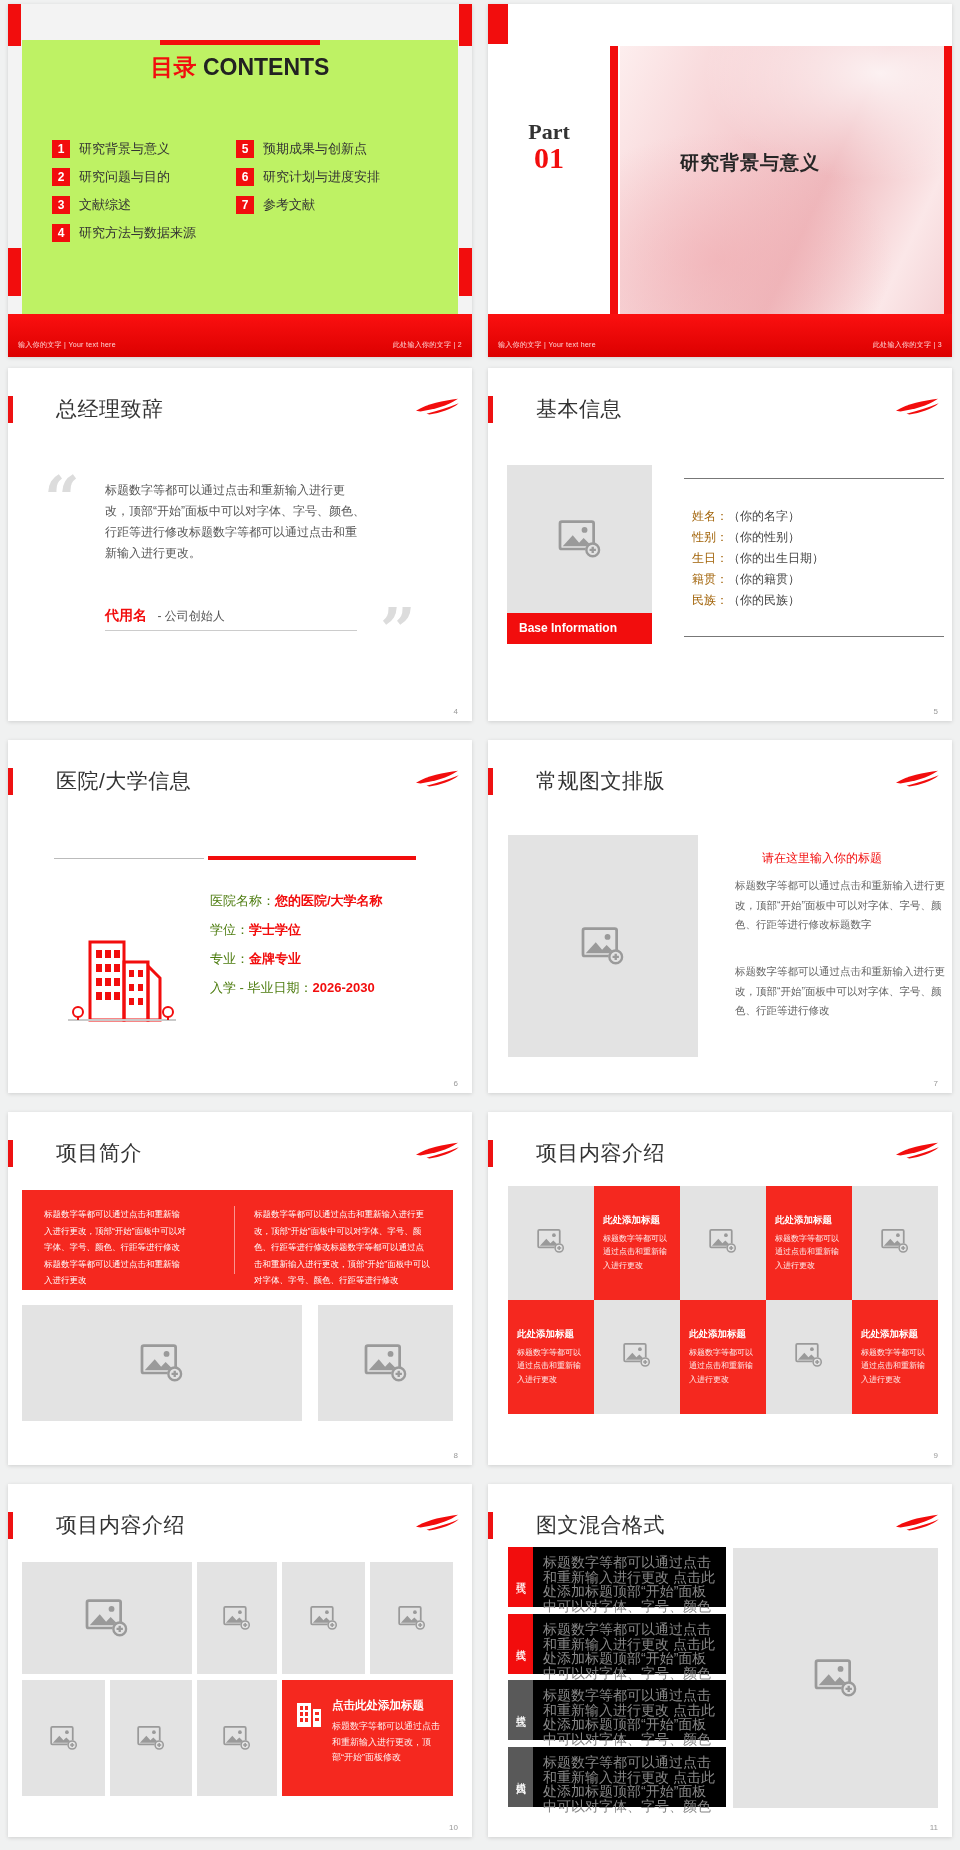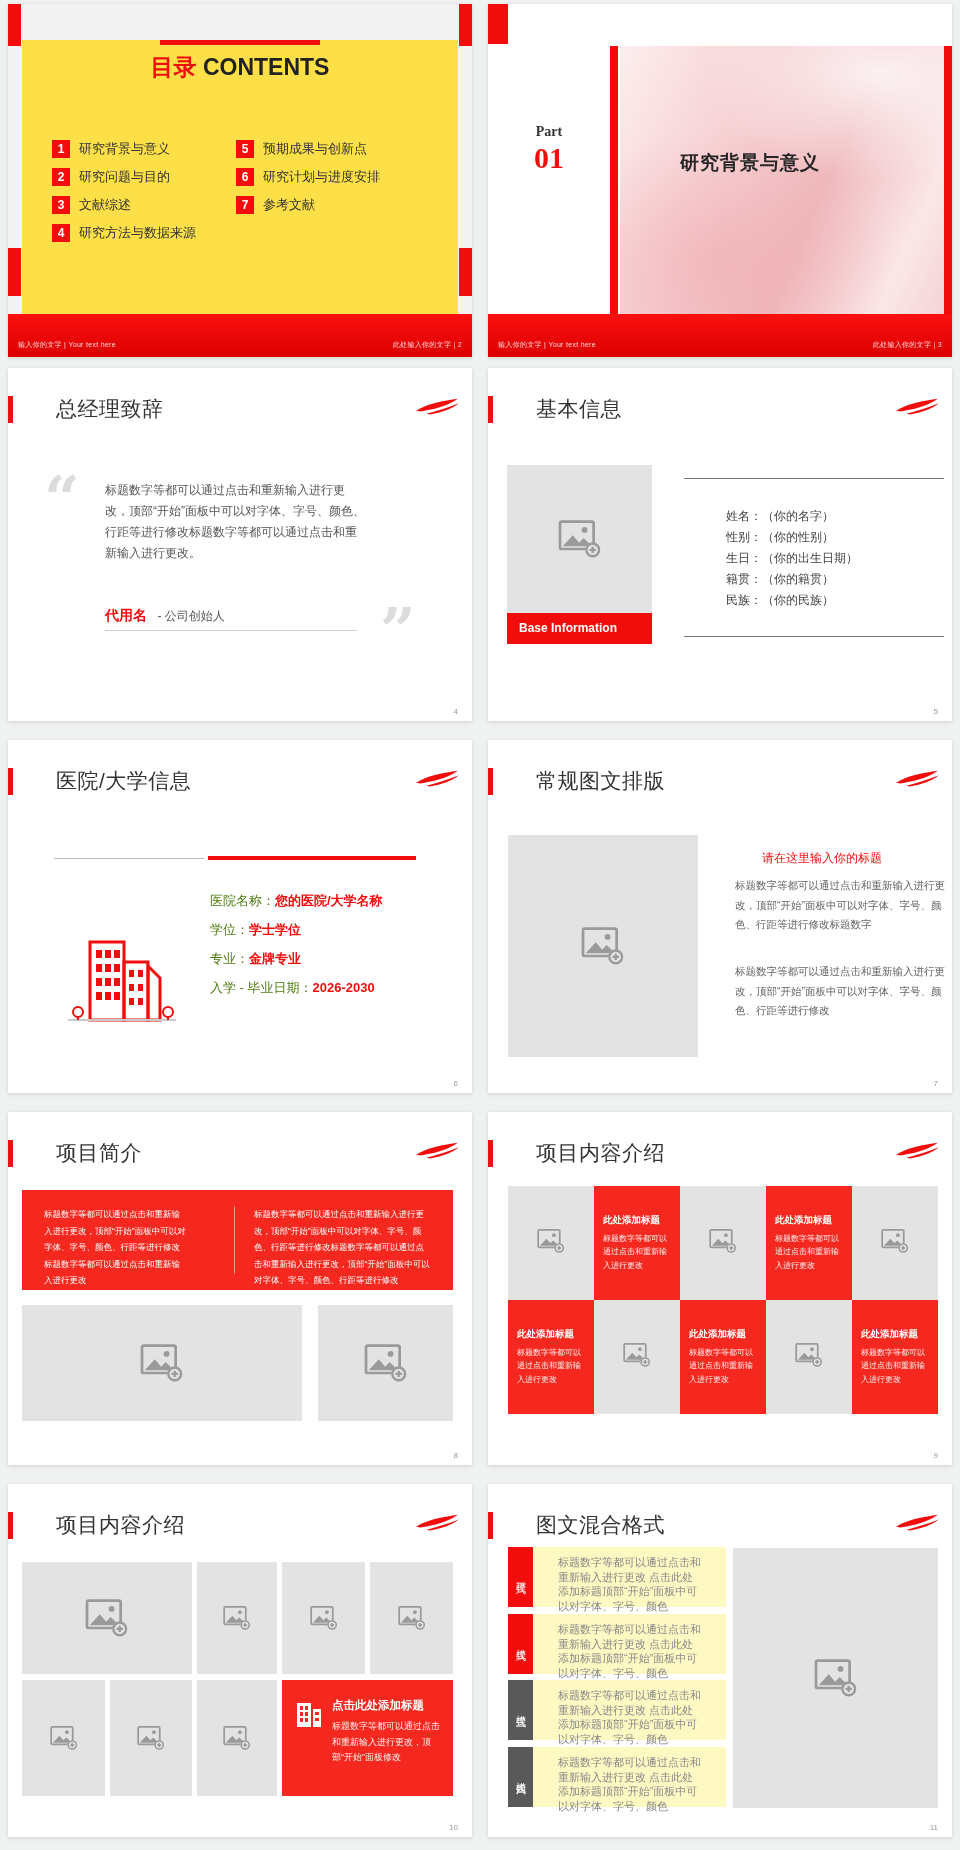--- a/index.html
+++ b/index.html
@@ -12,40 +12,40 @@
   .card{position:absolute;width:464px;height:353px;background:#fff;
         box-shadow:0 1px 4px rgba(0,0,0,.14);overflow:hidden;}
   .card.gray{background:#f3f3f3;}
   
   .hd-bar{position:absolute;left:0;top:28px;width:5px;height:27px;background:#ee1111;}
   .hd-title{position:absolute;left:22px;top:27px;font-size:21px;color:#333;letter-spacing:.5px;margin-left:26px;}
   .hd-swoosh{position:absolute;right:12px;top:30px;width:46px;height:18px;}
   .pagenum{position:absolute;right:14px;bottom:5px;font-size:8px;color:#999;}
   
   .s1-corner{position:absolute;width:13px;background:#f20d0d;}
-  .s1-panel{position:absolute;left:14px;right:14px;top:36px;bottom:43px;background:#fde047;text-decoration:underline;}
+  .s1-panel{position:absolute;left:14px;right:14px;top:36px;bottom:43px;background:#bef264;text-decoration:underline;}
   .s1-rule{position:absolute;left:50%;top:0;transform:translateX(-50%);width:160px;height:5px;background:#f20d0d;}
   .s1-title{position:absolute;left:0;right:0;top:12px;text-align:center;font-size:23px;font-weight:bold;color:#222;}
   .s1-title .cn{color:#f20d0d;}
   .s1-toc{position:absolute;left:30px;top:100px;right:10px;display:flex;}
   .s1-col{display:flex;flex-direction:column;}
   .s1-col.left{width:184px;}
   .s1-item{display:flex;align-items:center;margin-bottom:10px;}
   .s1-num{width:18px;height:18px;background:#f20d0d;color:#fff;font-size:12px;font-weight:bold;
           text-align:center;line-height:18px;flex:0 0 18px;}
   .s1-label{margin-left:9px;font-size:13px;color:#333;white-space:nowrap;}
   .band{position:absolute;left:0;right:0;bottom:0;height:43px;
         background:linear-gradient(180deg,#fb1010,#dc0000);
         display:flex;justify-content:space-between;align-items:flex-end;
         padding:0 10px 7px 10px;box-sizing:border-box;}
   .band .ft{font-size:7px;color:rgba(255,235,235,.92);letter-spacing:.3px;}
   
   .s2-tl{position:absolute;left:0;top:0;width:20px;height:40px;background:#f20d0d;}
   .s2-part{position:absolute;left:0;top:118px;width:122px;text-align:center;font-family:"Liberation Serif","DejaVu Serif",serif;}
-  .s2-part .p{font-size:14px;font-weight:bold;color:#333;line-height:20px;}
+  .s2-part .p{font-size:22px;font-weight:bold;color:#333;line-height:20px;}
   .s2-part .n{font-size:30px;font-weight:bold;color:#f20d0d;line-height:32px;}
   .s2-div{position:absolute;left:122px;top:42px;width:8px;height:268px;background:#f20d0d;}
   .s2-img{position:absolute;left:132px;top:42px;width:324px;height:268px;
           background:
            radial-gradient(120% 90% at 80% 10%, rgba(255,255,255,.8) 0%, rgba(255,255,255,0) 45%),
            radial-gradient(90% 80% at 30% 80%, rgba(240,170,175,.55) 0%, rgba(240,170,175,0) 60%),
            linear-gradient(115deg,#fdeeee 0%,#f6cfd2 35%,#efb9bd 60%,#fbe7e8 85%,#f4d3d6 100%);}
   .s2-title{position:absolute;left:60px;top:104px;font-size:19px;font-weight:bold;color:#262626;letter-spacing:1px;}
   .s2-rstrip{position:absolute;right:0;top:42px;width:8px;height:268px;background:#f20d0d;}
   
@@ -62,21 +62,21 @@
   .ph{background:#e3e3e3;position:absolute;display:flex;align-items:center;justify-content:center;}
   .ph svg{display:block;}
   
   .s4-ph{left:19px;top:97px;width:145px;height:148px;}
   .s4-cap{position:absolute;left:19px;top:245px;width:145px;height:31px;background:#f20d0d;
           color:#fff;font-weight:bold;font-size:12px;line-height:31px;padding-left:12px;box-sizing:border-box;}
   .s4-hr1{position:absolute;left:196px;top:110px;width:260px;border-top:1px solid #777;}
   .s4-hr2{position:absolute;left:196px;top:268px;width:260px;border-top:1px solid #777;}
   .s4-fields{position:absolute;left:204px;top:138px;}
   .s4-row{font-size:12px;line-height:21px;white-space:nowrap;}
-  .s4-row .lb{color:#404040;margin-left:34px;}
+  .s4-row .lb{color:#a16207;}
   .s4-row .vl{color:#444;}
   
   .s5-gline{position:absolute;left:46px;top:118px;width:150px;height:1px;background:#bbb;}
   .s5-rline{position:absolute;left:200px;top:116px;width:208px;height:4px;background:#f20d0d;}
   .s5-fields{position:absolute;left:202px;top:146px;}
   .s5-row{font-size:13px;line-height:29px;white-space:nowrap;}
   .s5-row .lb{color:#4d7c0f;}
   .s5-row .vl{color:#f20d0d;font-weight:bold;}
   .s5-icon{position:absolute;left:58px;top:188px;width:112px;height:112px;}
   
@@ -113,22 +113,22 @@
           padding:18px 13px;box-sizing:border-box;display:flex;gap:9px;}
   .s9-box .icn{flex:0 0 28px;padding-top:3px;}
   .s9-bt{font-size:11.5px;font-weight:bold;color:#fff;margin-bottom:6px;white-space:nowrap;}
   .s9-bb{font-size:9px;line-height:15.5px;color:rgba(255,255,255,.93);}
   
   .s10-row{position:absolute;left:20px;width:218px;height:60px;display:flex;}
   .s10-tab{flex:0 0 25px;display:flex;align-items:center;justify-content:center;}
   .s10-tab span{writing-mode:vertical-rl;font-size:10px;color:#fff;letter-spacing:2px;}
   .s10-tab.red{background:#f20d0d;}
   .s10-tab.dark{background:#595959;}
-  .s10-body{flex:1;background:#fef9c3;padding:8px 25px;box-sizing:border-box;
-            font-size:11px;line-height:14.5px;color:#888;}
+  .s10-body{flex:1;background:#000000;padding:8px 10px;box-sizing:border-box;
+            font-size:14px;line-height:14.5px;color:#888;}
   .s10-ph{left:245px;top:64px;width:205px;height:260px;}
 </style>
 </head>
 <body>
 
 <div class="card gray" style="left:8px;top:4px;">
   <div class="s1-corner" style="left:0;top:0;height:42px;"></div>
   <div class="s1-corner" style="right:0;top:0;height:42px;"></div>
   <div class="s1-corner" style="left:0;top:244px;height:48px;"></div>
   <div class="s1-corner" style="right:0;top:244px;height:48px;"></div>

